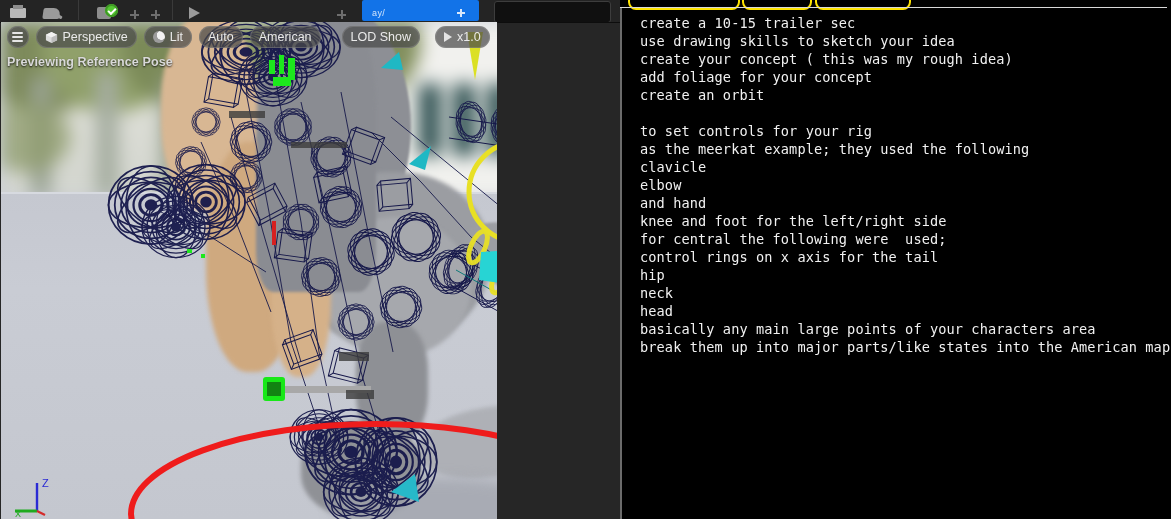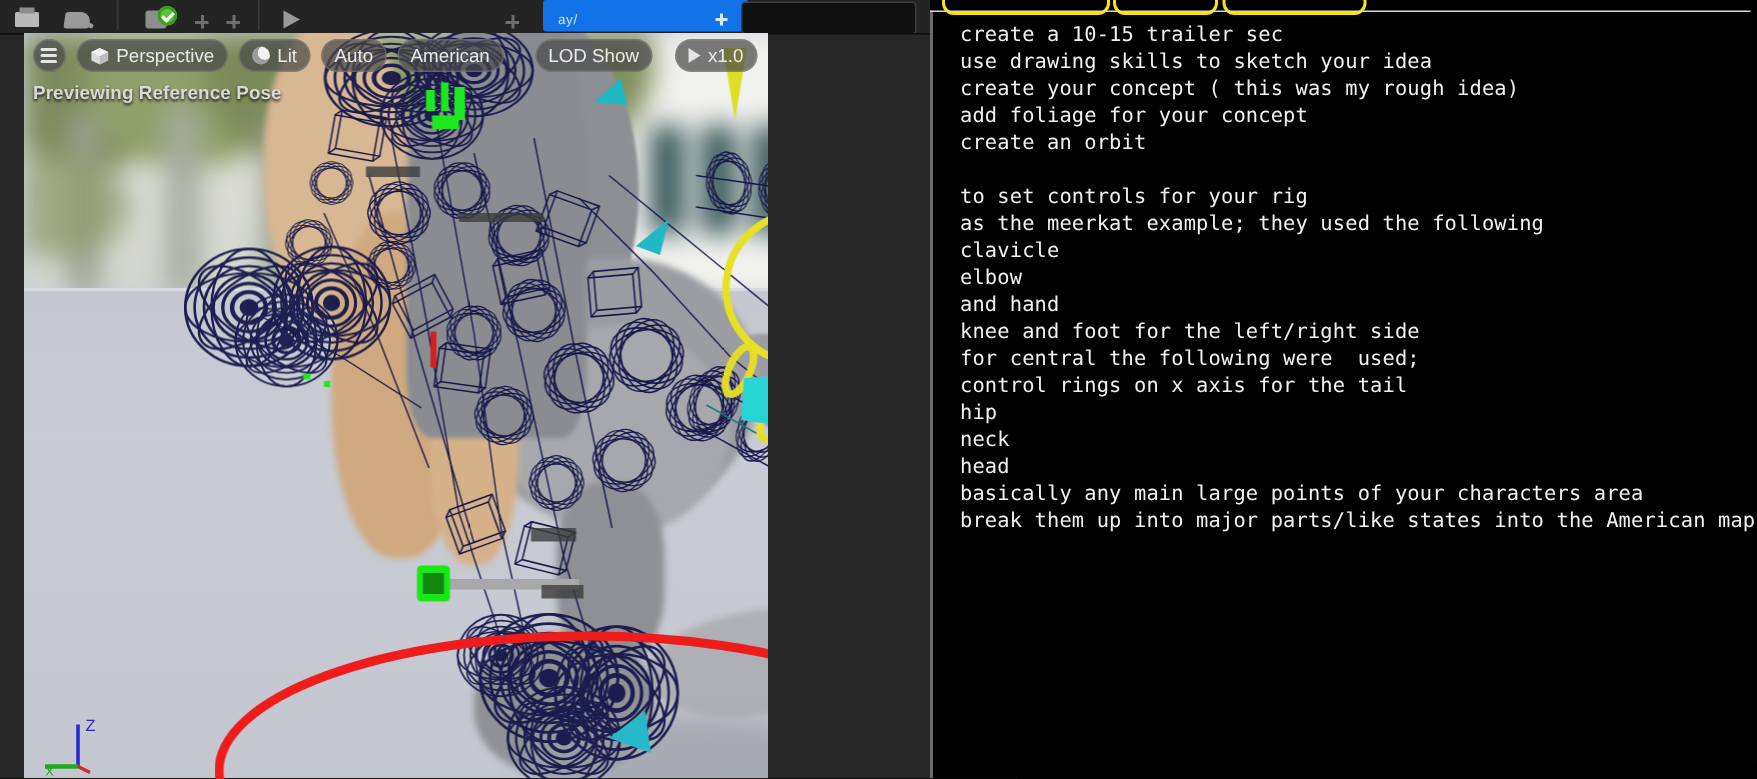--- a/index.html
+++ b/index.html
@@ -26,30 +26,30 @@
   .ic-check{position:absolute;left:9px;bottom:5px;width:13px;height:13px;border-radius:50%;
      background:#55c832;box-shadow:inset 0 0 0 2px #3f9a24;}
   .ic-check::after{content:"";position:absolute;left:3px;top:4px;width:6px;height:3px;
      border-left:2px solid #fff;border-bottom:2px solid #fff;transform:rotate(-45deg);}
   .ic-plus{width:9px;height:9px;position:relative;bottom:3px;}
   .ic-plus::before,.ic-plus::after{content:"";position:absolute;background:#6e6e6e;}
   .ic-plus::before{left:3.5px;top:0;width:2px;height:9px;}
   .ic-plus::after{left:0;top:3.5px;width:9px;height:2px;}
   .ic-play{left:1px;bottom:3px;width:0;height:0;border-left:11px solid #9a9a9a;
      border-top:6px solid transparent;border-bottom:6px solid transparent;}
-  .tb-blue{position:absolute;top:0;height:21px;background:#1273e8;border-radius:2px;padding-left:20px;}
+  .tb-blue{position:absolute;top:0;height:21px;background:#1273e8;border-radius:2px;}
   .tb-blue span{position:absolute;left:10px;bottom:3px;color:#cfe3fb;font-size:9px;letter-spacing:.4px;}
   .tb-blue .pl{position:absolute;right:14px;bottom:4px;width:8px;height:8px;}
   .tb-blue .pl::before,.tb-blue .pl::after{content:"";position:absolute;background:#d9e8fb;}
   .tb-blue .pl::before{left:3px;top:0;width:2px;height:8px;}
   .tb-blue .pl::after{left:0;top:3px;width:8px;height:2px;}
   .tb-field{position:absolute;top:1px;height:20px;background:#101010;border:1px solid #3d3d3d;border-radius:3px;}
 
   
-  .viewport{position:absolute;left:16px;top:22px;width:496px;height:497px;overflow:hidden;}
+  .viewport{position:absolute;left:1px;top:22px;width:496px;height:497px;overflow:hidden;}
   .bg-sky{position:absolute;inset:0;background:
       linear-gradient(180deg,#cdd1d9 0%,#c9ccd4 100%);}
   
   .bg-photo{position:absolute;left:0;top:0;width:624px;height:176px;overflow:hidden;filter:blur(9px);}
   .bg-photo .sheet{position:absolute;inset:-20px;background:
      linear-gradient(180deg,#e9e9e4 0%,#dfe0d8 40%,#cfd2cc 100%);}
   .bg-photo .tree{position:absolute;border-radius:50%;}
   .bg-photo .bldg{position:absolute;background:#f4f4f2;}
   .bg-photo .win{position:absolute;background:#2d4f50;}
   .bg-floor{position:absolute;left:0;top:170px;width:624px;height:327px;

